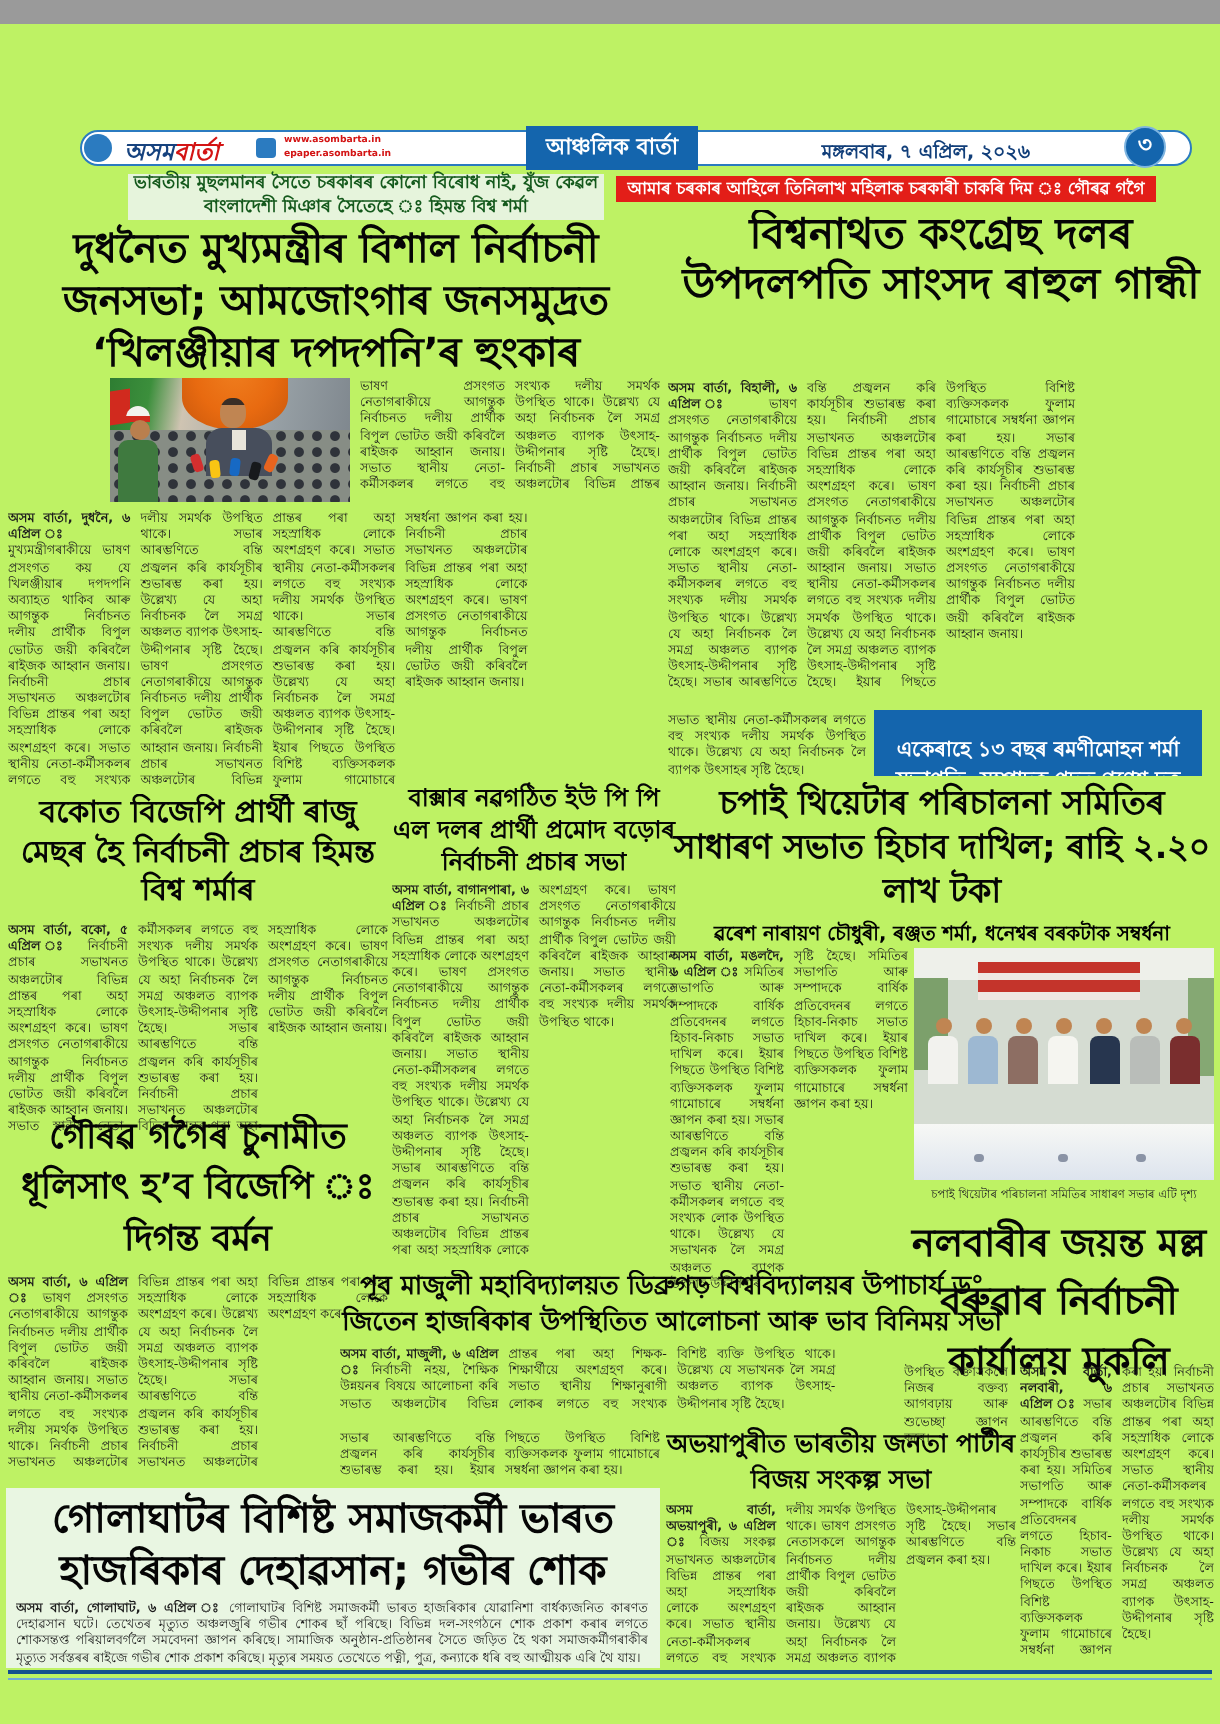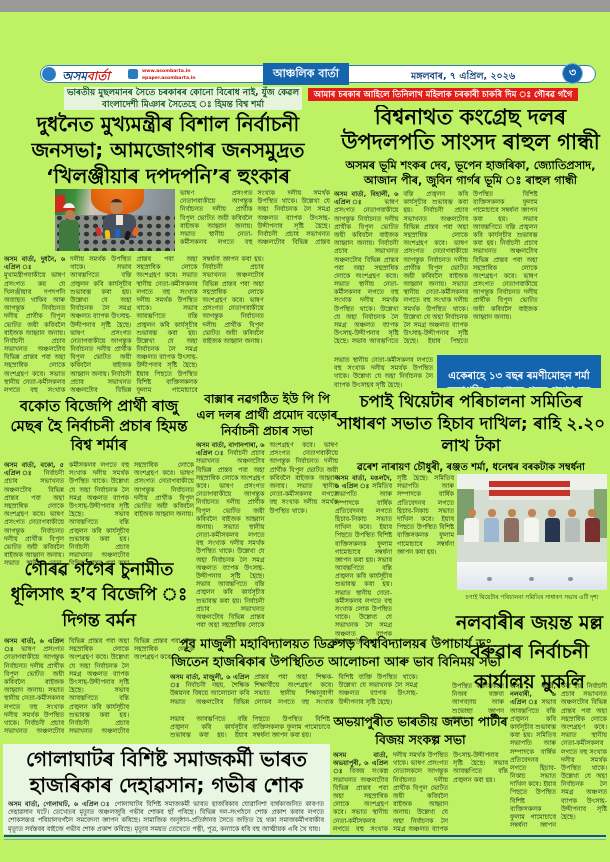--- a/index.html
+++ b/index.html
@@ -143,21 +143,20 @@
     <div class="mic" id="mic1"></div>
     <div class="mic" id="mic2"></div>
     <div class="mic" id="mic3"></div>
     <div class="mic" id="mic4"></div>
     <div class="mic" id="mic5"></div>
   </div>
   <div class="abs bt c2" id="s1side"><span>ভাষণ প্ৰসংগত নেতাগৰাকীয়ে আগন্তুক নিৰ্বাচনত দলীয় প্ৰাৰ্থীক বিপুল ভোটত জয়ী কৰিবলৈ ৰাইজক আহ্বান জনায়। সভাত স্থানীয় নেতা-কৰ্মীসকলৰ লগতে বহু সংখ্যক দলীয় সমৰ্থক উপস্থিত থাকে। উল্লেখ্য যে অহা নিৰ্বাচনক লৈ সমগ্ৰ অঞ্চলত ব্যাপক উৎসাহ-উদ্দীপনাৰ সৃষ্টি হৈছে। নিৰ্বাচনী প্ৰচাৰ সভাখনত অঞ্চলটোৰ বিভিন্ন প্ৰান্তৰ পৰা অহা সহস্ৰাধিক লোকে অংশগ্ৰহণ কৰে।</span></div>
   <div class="abs bt c5" id="s1main"><span class="dl">অসম বাৰ্তা, দুধনৈ, ৬ এপ্ৰিল ঃ</span> <span>মুখ্যমন্ত্ৰীগৰাকীয়ে ভাষণ প্ৰসংগত কয় যে খিলঞ্জীয়াৰ দপদপনি অব্যাহত থাকিব আৰু আগন্তুক নিৰ্বাচনত দলীয় প্ৰাৰ্থীক বিপুল ভোটত জয়ী কৰিবলৈ ৰাইজক আহ্বান জনায়। নিৰ্বাচনী প্ৰচাৰ সভাখনত অঞ্চলটোৰ বিভিন্ন প্ৰান্তৰ পৰা অহা সহস্ৰাধিক লোকে অংশগ্ৰহণ কৰে। সভাত স্থানীয় নেতা-কৰ্মীসকলৰ লগতে বহু সংখ্যক দলীয় সমৰ্থক উপস্থিত থাকে। সভাৰ আৰম্ভণিতে বন্তি প্ৰজ্বলন কৰি কাৰ্যসূচীৰ শুভাৰম্ভ কৰা হয়। উল্লেখ্য যে অহা নিৰ্বাচনক লৈ সমগ্ৰ অঞ্চলত ব্যাপক উৎসাহ-উদ্দীপনাৰ সৃষ্টি হৈছে। ভাষণ প্ৰসংগত নেতাগৰাকীয়ে আগন্তুক নিৰ্বাচনত দলীয় প্ৰাৰ্থীক বিপুল ভোটত জয়ী কৰিবলৈ ৰাইজক আহ্বান জনায়। নিৰ্বাচনী প্ৰচাৰ সভাখনত অঞ্চলটোৰ বিভিন্ন প্ৰান্তৰ পৰা অহা সহস্ৰাধিক লোকে অংশগ্ৰহণ কৰে। সভাত স্থানীয় নেতা-কৰ্মীসকলৰ লগতে বহু সংখ্যক দলীয় সমৰ্থক উপস্থিত থাকে। সভাৰ আৰম্ভণিতে বন্তি প্ৰজ্বলন কৰি কাৰ্যসূচীৰ শুভাৰম্ভ কৰা হয়। উল্লেখ্য যে অহা নিৰ্বাচনক লৈ সমগ্ৰ অঞ্চলত ব্যাপক উৎসাহ-উদ্দীপনাৰ সৃষ্টি হৈছে। ইয়াৰ পিছতে উপস্থিত বিশিষ্ট ব্যক্তিসকলক ফুলাম গামোচাৰে সম্বৰ্ধনা জ্ঞাপন কৰা হয়। নিৰ্বাচনী প্ৰচাৰ সভাখনত অঞ্চলটোৰ বিভিন্ন প্ৰান্তৰ পৰা অহা সহস্ৰাধিক লোকে অংশগ্ৰহণ কৰে। ভাষণ প্ৰসংগত নেতাগৰাকীয়ে আগন্তুক নিৰ্বাচনত দলীয় প্ৰাৰ্থীক বিপুল ভোটত জয়ী কৰিবলৈ ৰাইজক আহ্বান জনায়।</span></div>
 
   <div class="abs hl" id="h2a">বিশ্বনাথত কংগ্ৰেছ দলৰ উপদলপতি সাংসদ ৰাহুল গান্ধী</div>
-  <div class="abs" id="h2sub">অসমৰ ভূমি শংকৰ দেব, ভূপেন হাজৰিকা, জ্যোতিপ্ৰসাদ, আজান পীৰ, জুবিন গাৰ্গৰ ভূমি ঃ ৰাহুল গান্ধী</div>
   <div class="abs bt c4" id="s2body"><span class="dl">অসম বাৰ্তা, বিহালী, ৬ এপ্ৰিল ঃ</span> <span>ভাষণ প্ৰসংগত নেতাগৰাকীয়ে আগন্তুক নিৰ্বাচনত দলীয় প্ৰাৰ্থীক বিপুল ভোটত জয়ী কৰিবলৈ ৰাইজক আহ্বান জনায়। নিৰ্বাচনী প্ৰচাৰ সভাখনত অঞ্চলটোৰ বিভিন্ন প্ৰান্তৰ পৰা অহা সহস্ৰাধিক লোকে অংশগ্ৰহণ কৰে। সভাত স্থানীয় নেতা-কৰ্মীসকলৰ লগতে বহু সংখ্যক দলীয় সমৰ্থক উপস্থিত থাকে। উল্লেখ্য যে অহা নিৰ্বাচনক লৈ সমগ্ৰ অঞ্চলত ব্যাপক উৎসাহ-উদ্দীপনাৰ সৃষ্টি হৈছে। সভাৰ আৰম্ভণিতে বন্তি প্ৰজ্বলন কৰি কাৰ্যসূচীৰ শুভাৰম্ভ কৰা হয়। নিৰ্বাচনী প্ৰচাৰ সভাখনত অঞ্চলটোৰ বিভিন্ন প্ৰান্তৰ পৰা অহা সহস্ৰাধিক লোকে অংশগ্ৰহণ কৰে। ভাষণ প্ৰসংগত নেতাগৰাকীয়ে আগন্তুক নিৰ্বাচনত দলীয় প্ৰাৰ্থীক বিপুল ভোটত জয়ী কৰিবলৈ ৰাইজক আহ্বান জনায়। সভাত স্থানীয় নেতা-কৰ্মীসকলৰ লগতে বহু সংখ্যক দলীয় সমৰ্থক উপস্থিত থাকে। উল্লেখ্য যে অহা নিৰ্বাচনক লৈ সমগ্ৰ অঞ্চলত ব্যাপক উৎসাহ-উদ্দীপনাৰ সৃষ্টি হৈছে। ইয়াৰ পিছতে উপস্থিত বিশিষ্ট ব্যক্তিসকলক ফুলাম গামোচাৰে সম্বৰ্ধনা জ্ঞাপন কৰা হয়। সভাৰ আৰম্ভণিতে বন্তি প্ৰজ্বলন কৰি কাৰ্যসূচীৰ শুভাৰম্ভ কৰা হয়। নিৰ্বাচনী প্ৰচাৰ সভাখনত অঞ্চলটোৰ বিভিন্ন প্ৰান্তৰ পৰা অহা সহস্ৰাধিক লোকে অংশগ্ৰহণ কৰে। ভাষণ প্ৰসংগত নেতাগৰাকীয়ে আগন্তুক নিৰ্বাচনত দলীয় প্ৰাৰ্থীক বিপুল ভোটত জয়ী কৰিবলৈ ৰাইজক আহ্বান জনায়।</span></div>
   <div class="abs bt c1" id="s2tail"><span>সভাত স্থানীয় নেতা-কৰ্মীসকলৰ লগতে বহু সংখ্যক দলীয় সমৰ্থক উপস্থিত থাকে। উল্লেখ্য যে অহা নিৰ্বাচনক লৈ ব্যাপক উৎসাহৰ সৃষ্টি হৈছে।</span></div>
 
   <div class="abs" id="bluebadge">একেৰাহে ১৩ বছৰ ৰমণীমোহন শৰ্মা সভাপতি, সম্পাদক পদত গণেশ দত্ত</div>
 
   <div class="abs hl" id="h3">বকোত বিজেপি প্ৰাৰ্থী ৰাজু মেছৰ হৈ নিৰ্বাচনী প্ৰচাৰ হিমন্ত বিশ্ব শৰ্মাৰ</div>
   <div class="abs bt c3" id="s3body"><span class="dl">অসম বাৰ্তা, বকো, ৫ এপ্ৰিল ঃ</span> <span>নিৰ্বাচনী প্ৰচাৰ সভাখনত অঞ্চলটোৰ বিভিন্ন প্ৰান্তৰ পৰা অহা সহস্ৰাধিক লোকে অংশগ্ৰহণ কৰে। ভাষণ প্ৰসংগত নেতাগৰাকীয়ে আগন্তুক নিৰ্বাচনত দলীয় প্ৰাৰ্থীক বিপুল ভোটত জয়ী কৰিবলৈ ৰাইজক আহ্বান জনায়। সভাত স্থানীয় নেতা-কৰ্মীসকলৰ লগতে বহু সংখ্যক দলীয় সমৰ্থক উপস্থিত থাকে। উল্লেখ্য যে অহা নিৰ্বাচনক লৈ সমগ্ৰ অঞ্চলত ব্যাপক উৎসাহ-উদ্দীপনাৰ সৃষ্টি হৈছে। সভাৰ আৰম্ভণিতে বন্তি প্ৰজ্বলন কৰি কাৰ্যসূচীৰ শুভাৰম্ভ কৰা হয়। নিৰ্বাচনী প্ৰচাৰ সভাখনত অঞ্চলটোৰ বিভিন্ন প্ৰান্তৰ পৰা অহা সহস্ৰাধিক লোকে অংশগ্ৰহণ কৰে। ভাষণ প্ৰসংগত নেতাগৰাকীয়ে আগন্তুক নিৰ্বাচনত দলীয় প্ৰাৰ্থীক বিপুল ভোটত জয়ী কৰিবলৈ ৰাইজক আহ্বান জনায়।</span></div>
 
   <div class="abs hl" id="h4">গৌৰৱ গগৈৰ চুনামীত ধূলিসাৎ হ’ব বিজেপি ঃ দিগন্ত বৰ্মন</div>
   <div class="abs bt c3" id="s4body"><span class="dl">অসম বাৰ্তা, ৬ এপ্ৰিল ঃ</span> <span>ভাষণ প্ৰসংগত নেতাগৰাকীয়ে আগন্তুক নিৰ্বাচনত দলীয় প্ৰাৰ্থীক বিপুল ভোটত জয়ী কৰিবলৈ ৰাইজক আহ্বান জনায়। সভাত স্থানীয় নেতা-কৰ্মীসকলৰ লগতে বহু সংখ্যক দলীয় সমৰ্থক উপস্থিত থাকে। নিৰ্বাচনী প্ৰচাৰ সভাখনত অঞ্চলটোৰ বিভিন্ন প্ৰান্তৰ পৰা অহা সহস্ৰাধিক লোকে অংশগ্ৰহণ কৰে। উল্লেখ্য যে অহা নিৰ্বাচনক লৈ সমগ্ৰ অঞ্চলত ব্যাপক উৎসাহ-উদ্দীপনাৰ সৃষ্টি হৈছে। সভাৰ আৰম্ভণিতে বন্তি প্ৰজ্বলন কৰি কাৰ্যসূচীৰ শুভাৰম্ভ কৰা হয়। নিৰ্বাচনী প্ৰচাৰ সভাখনত অঞ্চলটোৰ বিভিন্ন প্ৰান্তৰ পৰা অহা সহস্ৰাধিক লোকে অংশগ্ৰহণ কৰে।</span></div>

